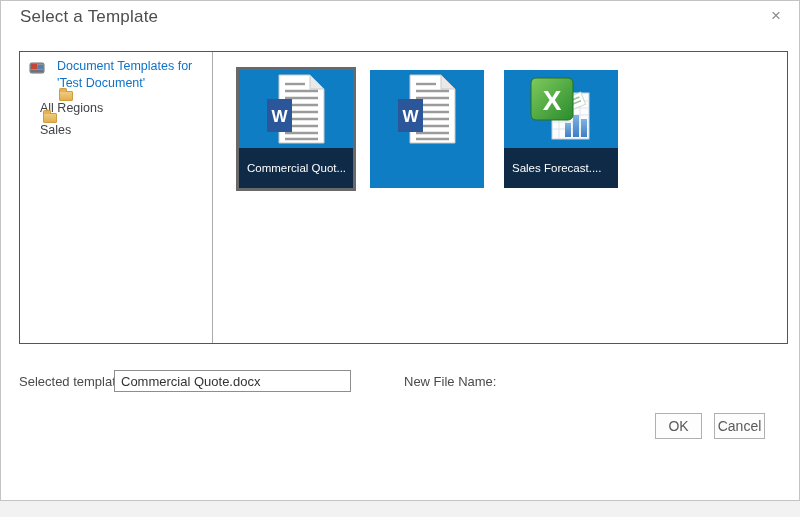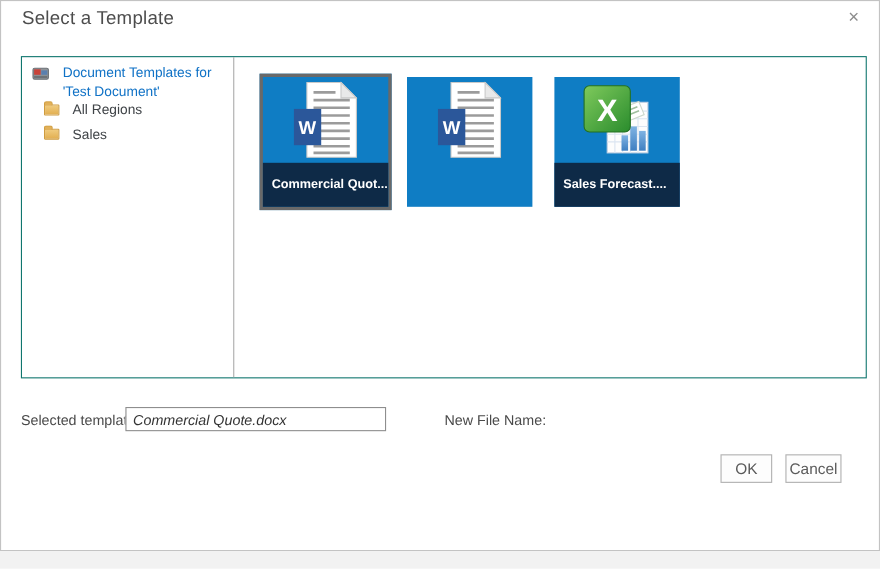--- a/index.html
+++ b/index.html
@@ -35,21 +35,21 @@
 
   .tree-root { position:absolute; left:9px; top:5px; width:176px; cursor:pointer; }
   .root-icon { position:absolute; left:0; top:3px; width:16px; height:13px; }
   .tree-root-label {
     position:absolute; left:28px; top:1px; width:148px;
     color:#1072c6; font-size:12.5px; line-height:17px;
   }
 
   .tree-folder {
     position:absolute; left:20px; height:17px;
-    display:flex; align-items:center; cursor:pointer;
+    display:flex; align-items:center; cursor:pointer;flex-direction:column;
   }
   .tree-folder.row1 { top:39px; }
   .tree-folder.row2 { top:61px; }
   .folder-icon {
     position:relative; width:14px; height:10px; margin-right:12px;
     background:linear-gradient(#f0cb7d, #e2af51);
     border:1px solid #cf9c3e; border-radius:1px; flex:none;
   }
   .folder-icon::before {
     content:""; position:absolute; left:-1px; top:-4px;
@@ -67,40 +67,40 @@
   }
   .tile.selected {
     border:3px solid #696969; width:120px; height:124px;
   }
   .tile .icon-area {
     position:absolute; top:0; left:0; right:0; height:78px;
     display:flex; align-items:center; justify-content:center;
   }
   .tile .caption {
     position:absolute; bottom:0; left:0; right:0; height:40px;
-    background:#0e2a47; color:#ffffff; font-size:11.5px; font-weight:700;
+    background:#0e2a47; color:#ffffff; font-size:11.5px; font-weight:400;
     display:flex; align-items:center; padding-left:8px;
     white-space:nowrap; overflow:hidden;
   }
   .tile-1 { left:23px; top:15px; }
   .tile-2 { left:157px; top:18px; }
   .tile-3 { left:291px; top:18px; }
 
   .form-label {
     position:absolute; top:370px; height:21px; line-height:21px;
     font-size:13px; color:#4a4a4a;
   }
   .label-selected { left:18px; }
   .label-newfile  { left:403px; }
 
   .text-input {
     position:absolute; top:369px; height:22px; width:237px;
     border:1px solid #8e8e8e; background:#fff;
     font-family:"Liberation Sans", sans-serif;
-    font-size:13px; color:#333; padding:0 6px;font-style:italic;
+    font-size:13px; color:#333; padding:0 6px;
   }
   .input-selected { left:113px; }
   .input-newfile  { left:485px; }
 
   .btn {
     position:absolute; top:412px; height:26px;
     background:#fdfdfd; border:1px solid #b0b0b0;
     font-family:"Liberation Sans", sans-serif;
     font-size:14px; color:#5a5a5a; cursor:pointer;
   }

